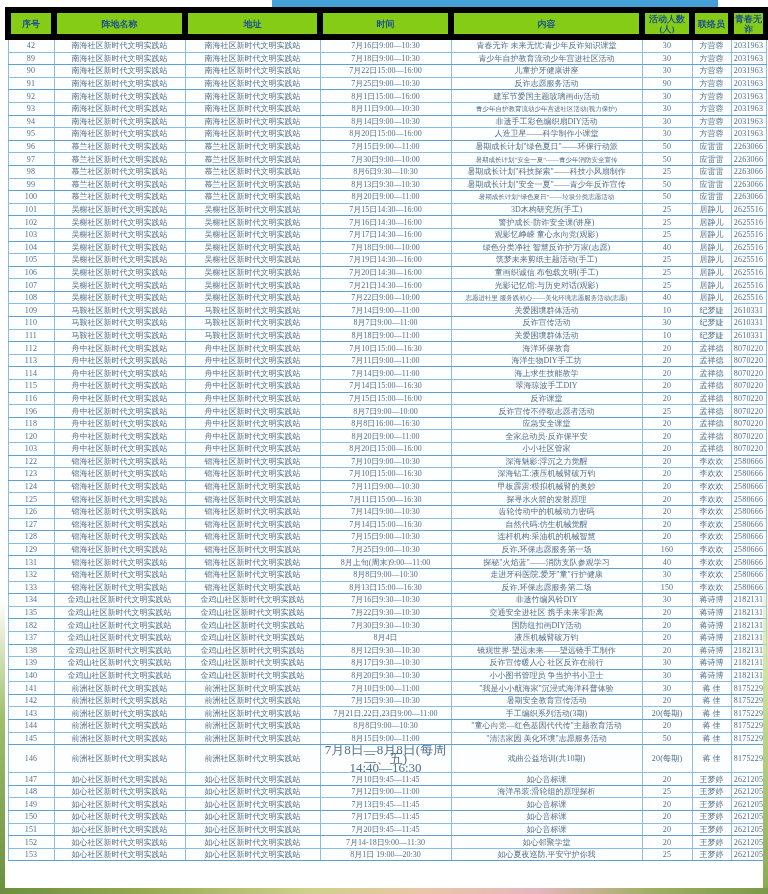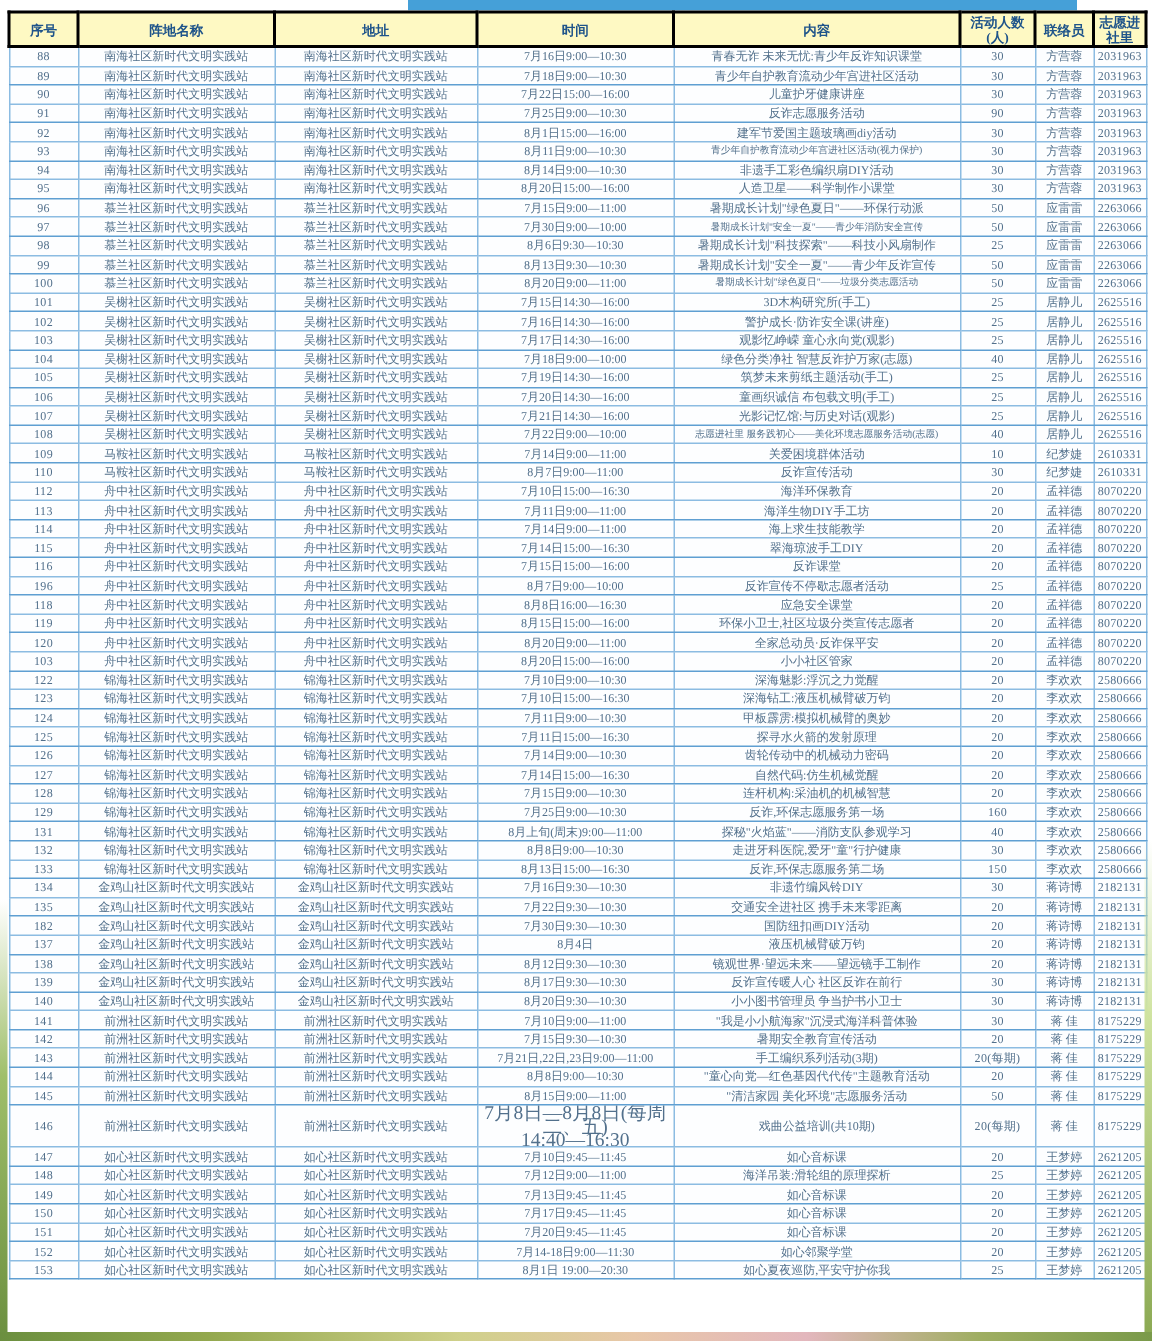--- a/index.html
+++ b/index.html
@@ -20,23 +20,23 @@
   .photo-edge-right{
     position:absolute;right:0;top:560px;width:5px;height:334px;
     background:linear-gradient(180deg,rgba(255,255,255,0) 0%,#cfe3a0 35%,#8aa852 100%);
   }
   table.sched{
     position:absolute;top:7px;left:5px;
     width:758px;border-collapse:collapse;table-layout:fixed;
     background:#fdfeff;
   }
   table.sched th{
-    background:#fef9c3;color:#1f548a;font-weight:bold;
+    background:#84cc16;color:#1f548a;font-weight:bold;
     font-size:9px;line-height:10px;height:21px;
-    border:2px solid #000000;white-space:pre-line;padding:0;
+    border:6px solid #000000;white-space:pre-line;padding:0;
   }
   table.sched td{
     border:1px solid #8cbce2;color:#52708c;
     font-size:8px;line-height:11px;height:11.6px;
     text-align:center;vertical-align:middle;
     padding:0 1px;white-space:nowrap;overflow:hidden;
   }
   table.sched tr.grp td{border-bottom:1.5px solid #5f9fd2;}
   table.sched tr.tall td{height:24px;margin-left:19px;}
   table.sched td.wrap{white-space:pre-line;font-size:13px;line-height:9px;}
@@ -65,26 +65,26 @@
   <thead>
     <tr>
         <th>序号</th>
         <th>阵地名称</th>
         <th>地址</th>
         <th>时间</th>
         <th>内容</th>
         <th>活动人数
 (人)</th>
         <th>联络员</th>
-        <th>志愿进社里</th>
+        <th>青春无诈</th>
       </tr>
   </thead>
   <tbody>
       <tr>
-        <td class="num">88</td>
+        <td class="num">42</td>
         <td>南海社区新时代文明实践站</td>
         <td>南海社区新时代文明实践站</td>
         <td>7月16日9:00—10:30</td>
         <td>青春无诈 未来无忧:青少年反诈知识课堂</td>
         <td class="num">30</td>
         <td>方营蓉</td>
         <td class="num">2031963</td>
       </tr>
       <tr class="grp">
         <td class="num">89</td>
@@ -299,20 +299,30 @@
       <tr>
         <td class="num">110</td>
         <td>马鞍社区新时代文明实践站</td>
         <td>马鞍社区新时代文明实践站</td>
         <td>8月7日9:00—11:00</td>
         <td>反诈宣传活动</td>
         <td class="num">30</td>
         <td>纪梦婕</td>
         <td class="num">2610331</td>
       </tr>
+      <tr class="grp">
+        <td class="num">111</td>
+        <td>马鞍社区新时代文明实践站</td>
+        <td>马鞍社区新时代文明实践站</td>
+        <td>8月18日9:00—11:00</td>
+        <td>关爱困境群体活动</td>
+        <td class="num">10</td>
+        <td>纪梦婕</td>
+        <td class="num">2610331</td>
+      </tr>
       <tr>
         <td class="num">112</td>
         <td>舟中社区新时代文明实践站</td>
         <td>舟中社区新时代文明实践站</td>
         <td>7月10日15:00—16:30</td>
         <td>海洋环保教育</td>
         <td class="num">20</td>
         <td>孟祥德</td>
         <td class="num">8070220</td>
       </tr>
@@ -365,30 +375,20 @@
         <td class="num">25</td>
         <td>孟祥德</td>
         <td class="num">8070220</td>
       </tr>
       <tr>
         <td class="num">118</td>
         <td>舟中社区新时代文明实践站</td>
         <td>舟中社区新时代文明实践站</td>
         <td>8月8日16:00—16:30</td>
         <td>应急安全课堂</td>
-        <td class="num">20</td>
-        <td>孟祥德</td>
-        <td class="num">8070220</td>
-      </tr>
-      <tr class="grp">
-        <td class="num">119</td>
-        <td>舟中社区新时代文明实践站</td>
-        <td>舟中社区新时代文明实践站</td>
-        <td>8月15日15:00—16:00</td>
-        <td>环保小卫士,社区垃圾分类宣传志愿者</td>
         <td class="num">20</td>
         <td>孟祥德</td>
         <td class="num">8070220</td>
       </tr>
       <tr>
         <td class="num">120</td>
         <td>舟中社区新时代文明实践站</td>
         <td>舟中社区新时代文明实践站</td>
         <td>8月20日9:00—11:00</td>
         <td>全家总动员·反诈保平安</td>

